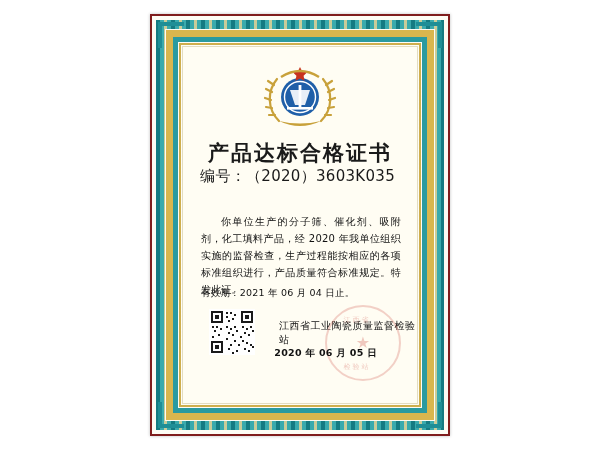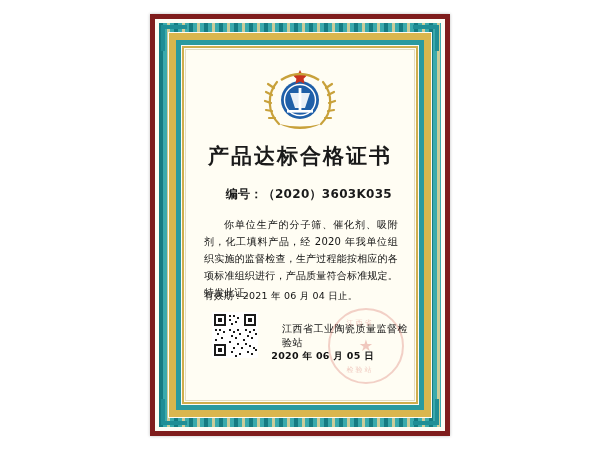--- a/index.html
+++ b/index.html
@@ -21,21 +21,21 @@
 
   
   .cert-frame {
     position: absolute;
     left: 150px;
     top: 14px;
     width: 300px;
     height: 422px;
     background: #fdfcf4;
     box-sizing: border-box;
-    border: 5px solid #7f1d1d;
+    border: 2px solid #7f1d1d;
     box-shadow: 0 0 3px rgba(0,0,0,0.25);
   }
 
   
   .band-outer {
     position: absolute;
     left: 4px; top: 4px; right: 4px; bottom: 4px;
     box-sizing: border-box;
     border: 9px solid #1f8e96;
     background:
@@ -132,25 +132,24 @@
     font-family: "DejaVu Serif", serif;
     font-size: 21px;
     font-weight: bold;
     letter-spacing: 2px;
     color: #1a1a1a;
   }
 
   .cert-number {
     position: absolute;
     right: 22px;
-    top: 136px;
-    font-size: 12px;
+    top: 120px;
+    font-size: 15px;
     color: #1a1a1a;
     letter-spacing: 0.3px;
-    font-weight: bold;
   }
 
   .recipient {
     position: absolute;
     left: 18px;
     top: 148px;
     font-size: 9.5px;
     color: #111;
     letter-spacing: 0.2px;
   }

